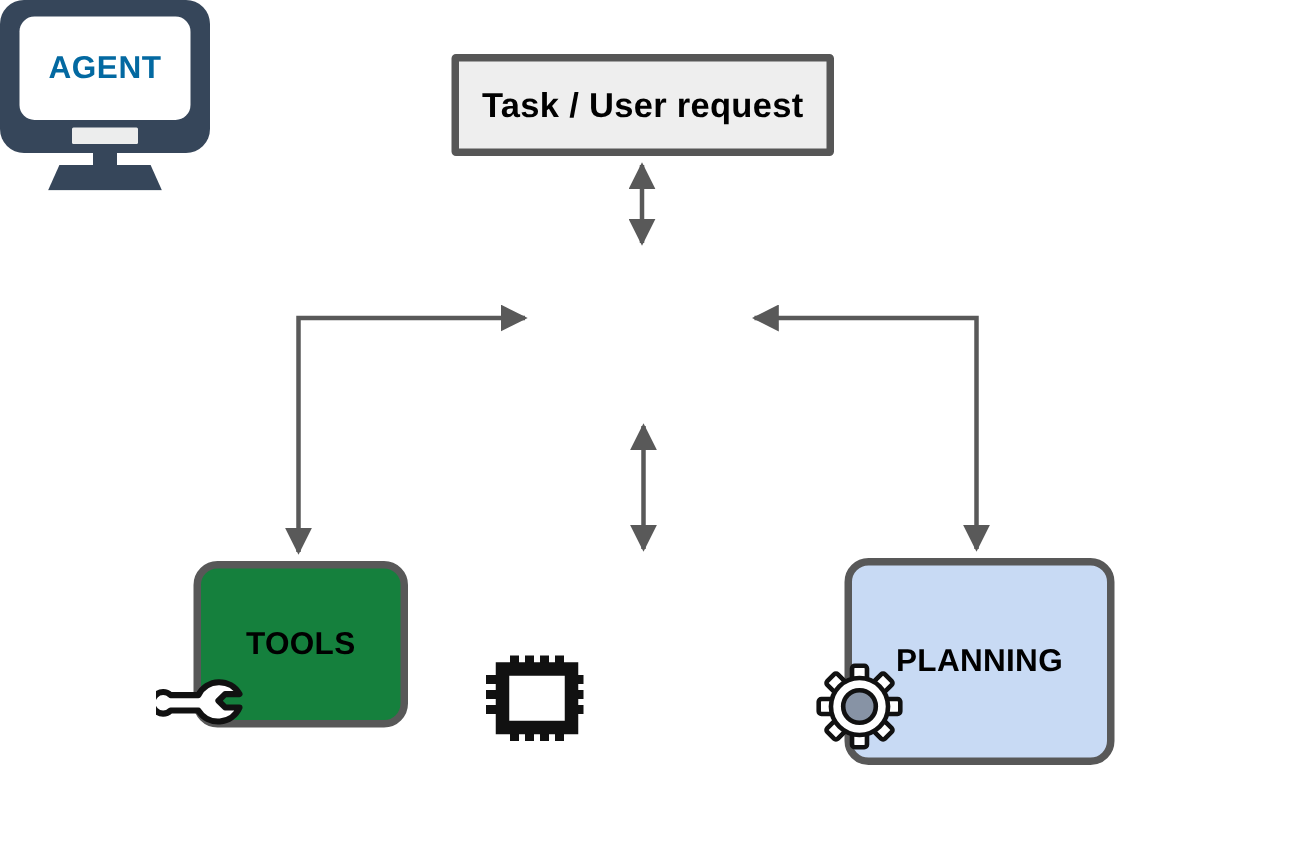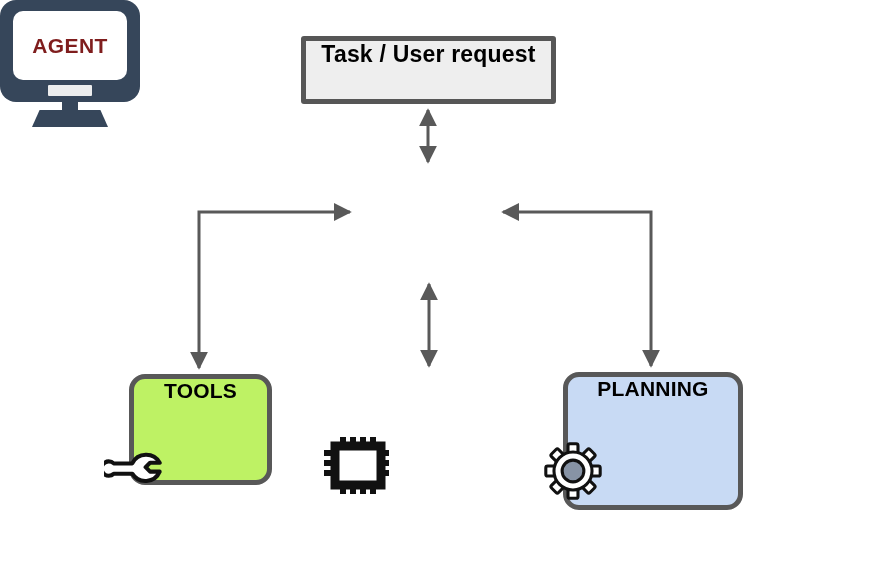--- a/index.html
+++ b/index.html
@@ -24,21 +24,21 @@
     top: 0;
     width: 869px;
     height: 565px;
   }
 
   
   .node {
     position: absolute;
     box-sizing: border-box;
     display: flex;
-    align-items: flex-start;
+    align-items: center;
     justify-content: center;
     text-align: center;
     color: #000000;
     font-weight: bold;
     letter-spacing: 0.2px;
   }
 
   
   #node-task {
     left: 301px;
@@ -75,21 +75,21 @@
     height: 69px;
     background: #ffffff;
     border-radius: 10px;
     display: flex;
     align-items: center;
     justify-content: center;
   }
   #agent-label {
     font-size: 21px;
     font-weight: bold;
-    color: #7f1d1d;
+    color: #0369a1;
     letter-spacing: 0.4px;
   }
   #agent-button {
     position: absolute;
     left: 48px;
     top: 85px;
     width: 44px;
     height: 11px;
     background: #eceded;
     border-radius: 1px;
@@ -116,21 +116,21 @@
   .cap-box {
     border: 5px solid #585858;
     border-radius: 16px;
     font-size: 21px;
   }
   #node-tools {
     left: 129px;
     top: 374px;
     width: 143px;
     height: 111px;
-    background: #bef264;
+    background: #15803d;
   }
   #node-memory {
     left: 353px;
     top: 372px;
     width: 157px;
     height: 103px;
     background: #dbe9d2;
   }
   #node-planning {
     left: 563px;

